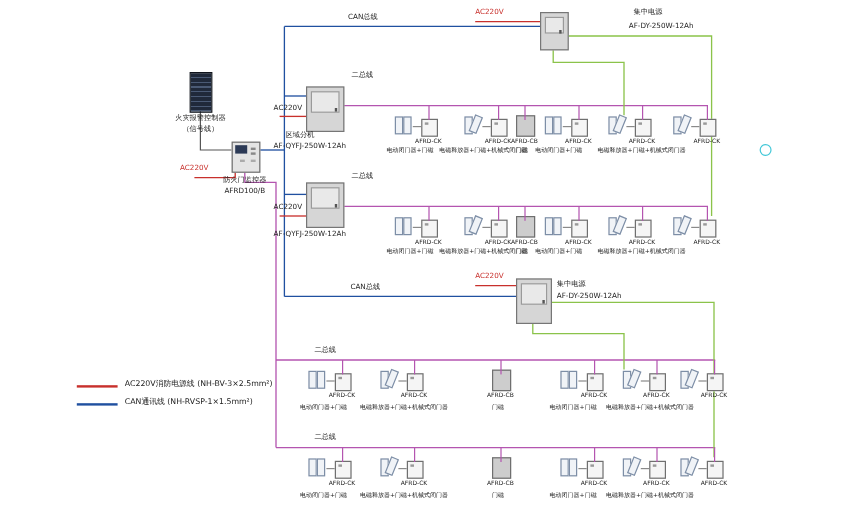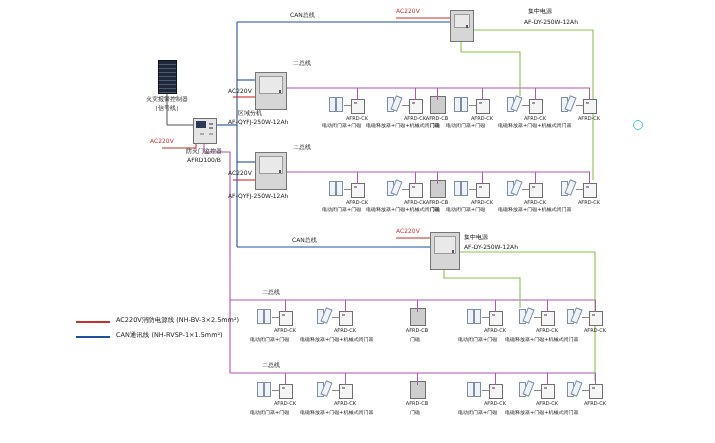--- a/index.html
+++ b/index.html
@@ -245,21 +245,21 @@
       <div class="ctrl-lbl" style="left: 580px; top: 400px;">AFRD-CK</div>
       <div class="wire-drop" style="left: 595px; top: 373px; height: 12px; background: rgb(180, 85, 176);"></div>
       <div class="dev-lbl" style="left: 250px; top: 409px;">电动闭门器+门磁</div>
       <div class="dev-lbl" style="left: 300px; top: 409px;">电磁释放器+门磁+机械式闭门器</div>
       <div class="dev-lbl" style="left: 410px; top: 409px;">门磁</div>
       <div class="dev-lbl" style="left: 458px; top: 409px;">电动闭门器+门磁</div>
       <div class="dev-lbl" style="left: 505px; top: 409px;">电磁释放器+门磁+机械式闭门器</div>
       <div class="lbl" style="left: 262px; top: 362px;">二总线</div>
     </div>
 
-  <div class="abs" style="left:76px;top:314px;width:210px">
+  <div class="abs" style="left:64px;top:314px;width:210px">
     <div style="position:relative;height:15px">
       <span class="legend-line" style="left: 0px; top: 7px; background: rgb(200, 48, 44);"></span>
       <span class="lbl" style="left:40px;top:3px;font-size:6.5px">AC220V消防电源线 (NH-BV-3×2.5mm²)</span>
     </div>
     <div style="position:relative;height:15px">
       <span class="legend-line" style="left: 0px; top: 7px; background: rgb(32, 80, 160);"></span>
       <span class="lbl" style="left:40px;top:3px;font-size:6.5px">CAN通讯线 (NH-RVSP-1×1.5mm²)</span>
     </div>
   </div>
 

